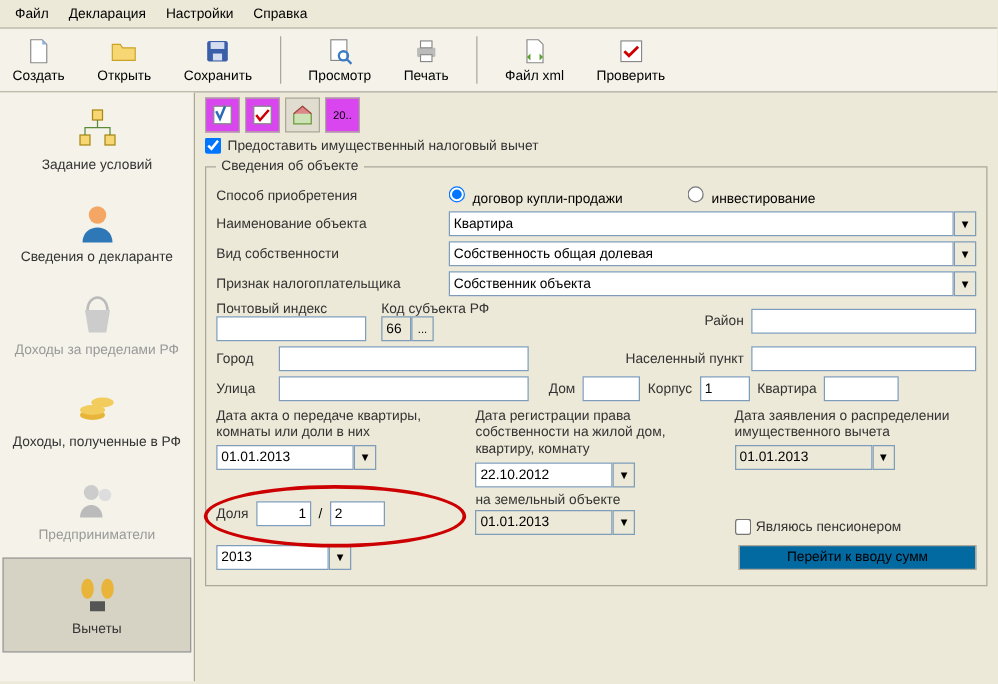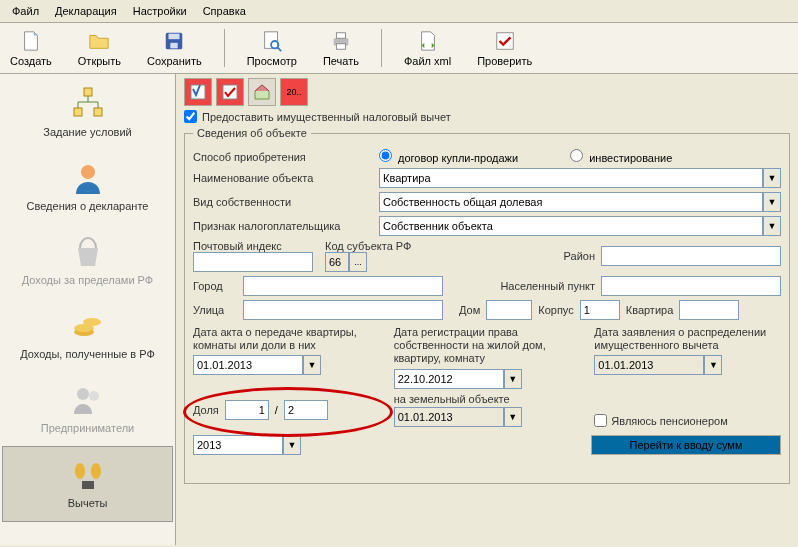--- a/index.html
+++ b/index.html
@@ -6,30 +6,30 @@
 body { background: #ece9d8; width: 798px; height: 547px; overflow: hidden; }
 .menubar { background: #ece9d8; border-bottom: 1px solid #aca899; padding: 3px 6px; display: flex; gap: 4px; }
 .menubar span { padding: 2px 6px; cursor: default; }
 .toolbar { background: #f5f3e9; border-bottom: 1px solid #aca899; display: flex; padding: 4px 6px; gap: 18px; }
 .toolbar-item { display: flex; flex-direction: column; align-items: center; gap: 2px; cursor: pointer; padding: 2px 4px; }
 .toolbar-item .ico { width: 24px; height: 24px; display: flex; align-items: center; justify-content: center; }
 .toolbar-item .ico svg { width: 22px; height: 22px; }
 .toolbar-item span { font-size: 11px; }
 .tb-sep { width: 1px; background: #aca899; margin: 2px 0; }
 .main { display: flex; height: calc(100% - 76px); }
-.sidebar { width: 176px; background: #f5f3e9; border-right: 1px solid #aca899; display: flex; flex-direction: column; padding-top: 2px; }
+.sidebar { width: 156px; background: #f5f3e9; border-right: 1px solid #aca899; display: flex; flex-direction: column; padding-top: 2px; }
 .sb-item { display: flex; flex-direction: column; align-items: center; gap: 4px; padding: 10px 4px 12px; cursor: pointer; color: #333; text-align: center; }
 .sb-item.active { background: #d6d3c4; border: 1px solid #999; margin: 0 2px; }
 .sb-item.disabled { color: #999; }
 .sb-item .sico { width: 36px; height: 36px; }
 .content { flex: 1; padding: 4px 8px 4px 8px; overflow: hidden; }
 .top-icons { display: flex; gap: 4px; margin-bottom: 4px; }
-.top-icons .ti { width: 28px; height: 28px; border: 1px solid #aca899; background: #ef4444; display: flex; align-items: center; justify-content: center; cursor: pointer; }
+.top-icons .ti { width: 28px; height: 28px; border: 1px solid #aca899; background: #d946ef; display: flex; align-items: center; justify-content: center; cursor: pointer; }
 .chk-row { display: flex; align-items: center; gap: 5px; margin: 2px 0 4px; }
-fieldset { border: 1px solid #aca899; padding: 6px 8px 24px; }
+fieldset { border: 1px solid #aca899; padding: 6px 8px 8px; }
 fieldset legend { padding: 0 4px; color: #333; }
 .row { display: flex; align-items: center; gap: 6px; margin: 4px 0; }
 .lbl { color: #333; }
 input[type=text], select { border: 1px solid #7f9db9; background: #fff; height: 20px; padding: 1px 3px; font-size: 11px; }
 input[type=text][readonly] { background: #ece9d8; }
 input[type=radio] { margin-right: 3px; }
 .dateinput { display: flex; }
 .dateinput input { width: 110px; }
 .dateinput button, .dropbtn button { width: 18px; height: 20px; border: 1px solid #7f9db9; background: #ece9d8; cursor: pointer; font-size: 9px; }
 .dropbtn { display: flex; }

